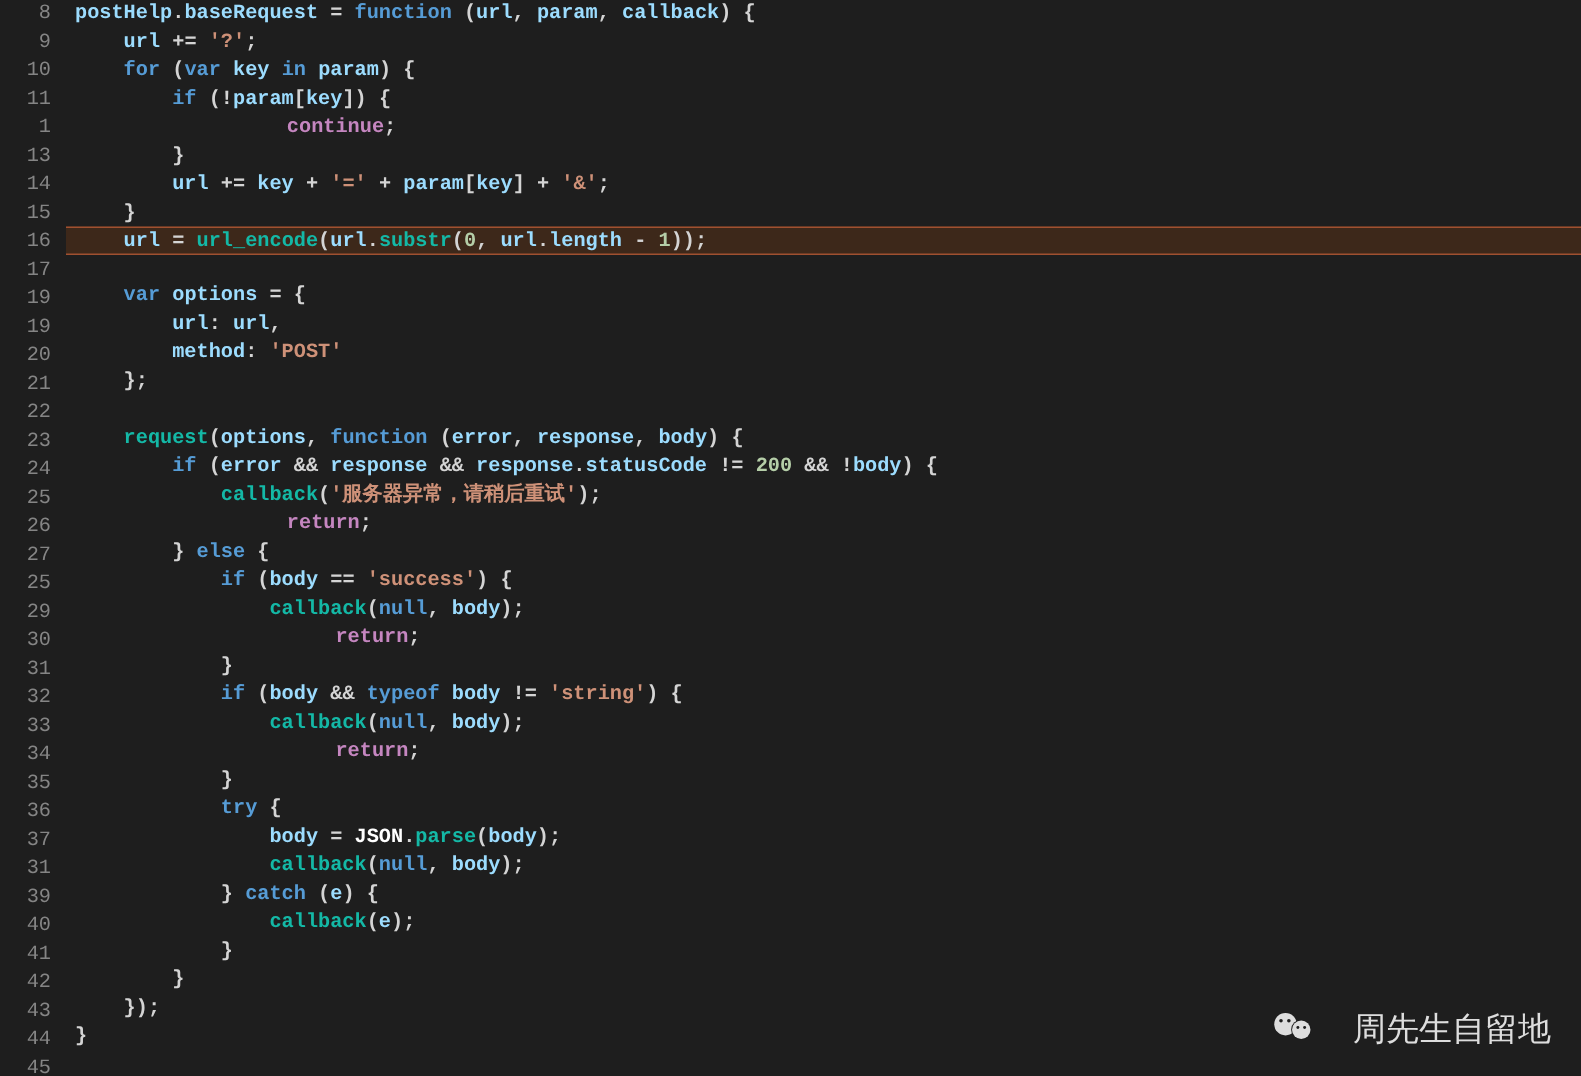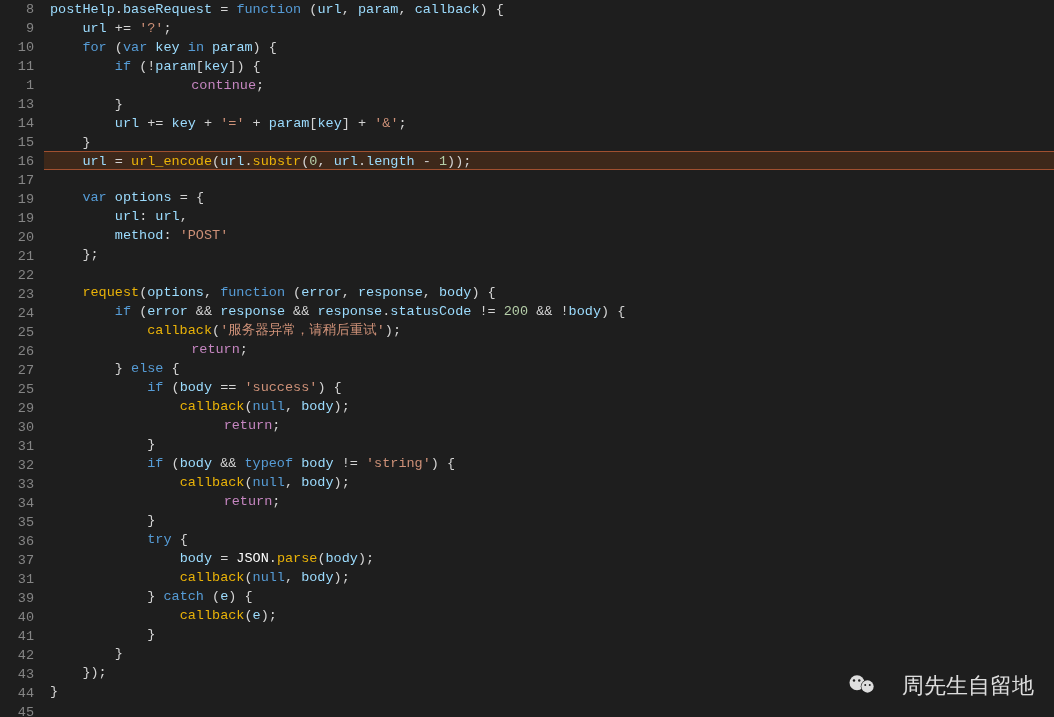--- a/index.html
+++ b/index.html
@@ -32,33 +32,34 @@
   .code {
     flex: 1;
     background: #1e1e1e;
     color: #d4d4d4;
     white-space: pre;
     position: relative;
   }
   .line {
     height: 19px;
     padding-left: 6px;
+    font-weight: bold;
   }
   .line.hl {
     background: rgba(120,60,20,0.35);
     border-top: 1px solid #a05030;
     border-bottom: 1px solid #a05030;
     margin-top: -1px;
     margin-bottom: -1px;
   }
   
   .kw { color: #569cd6; }            
   .flow { color: #c586c0; margin-left: 44px; }          
   .ident { color: #9cdcfe; }          
-  .func { color: #eab308; }           
+  .func { color: #14b8a6; }           
   .str { color: #ce9178; }            
   .num { color: #b5cea8; }            
   .punc { color: #d4d4d4; }           
   .op { color: #d4d4d4; }
   .obj { color: #ffffff; }            
   .const { color: #569cd6; }          
   
   .watermark {
     position: absolute;
     right: 20px;

